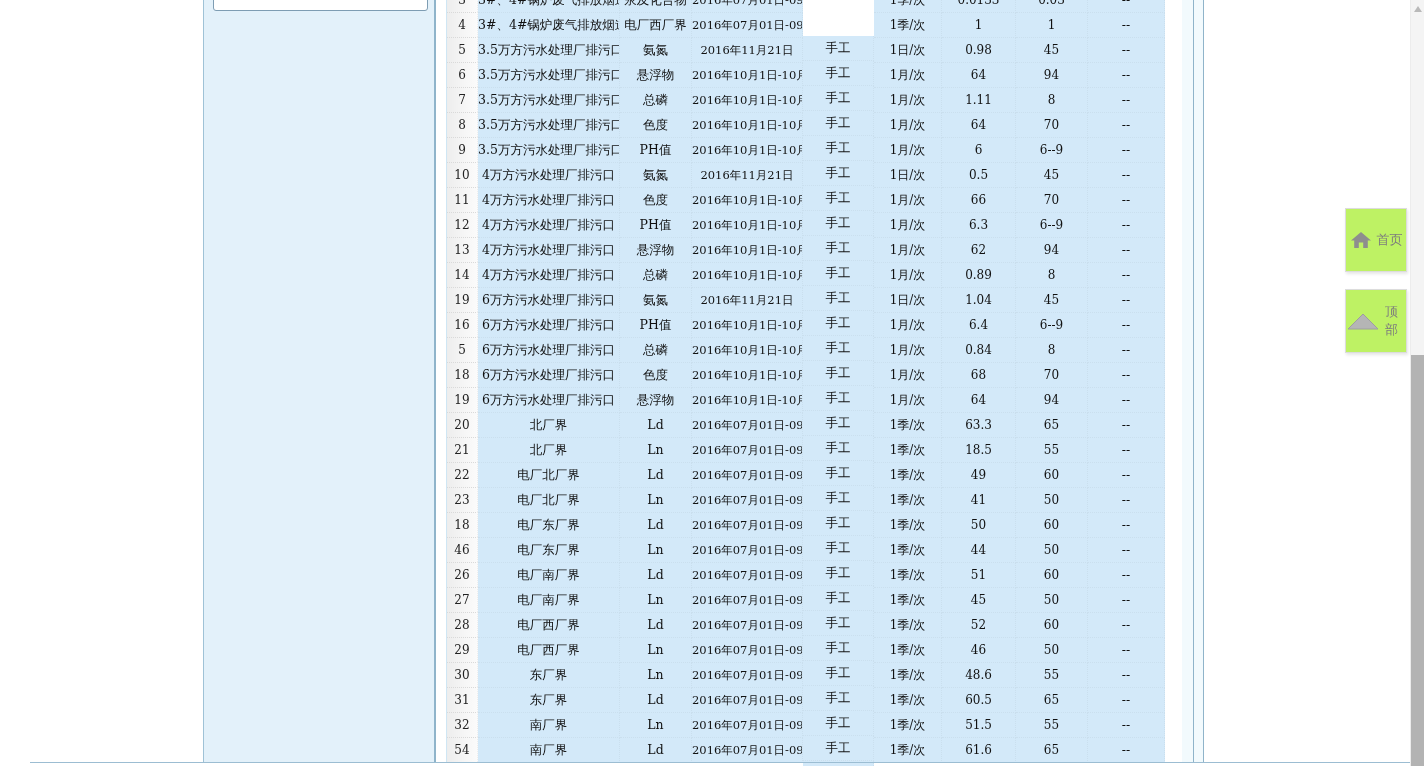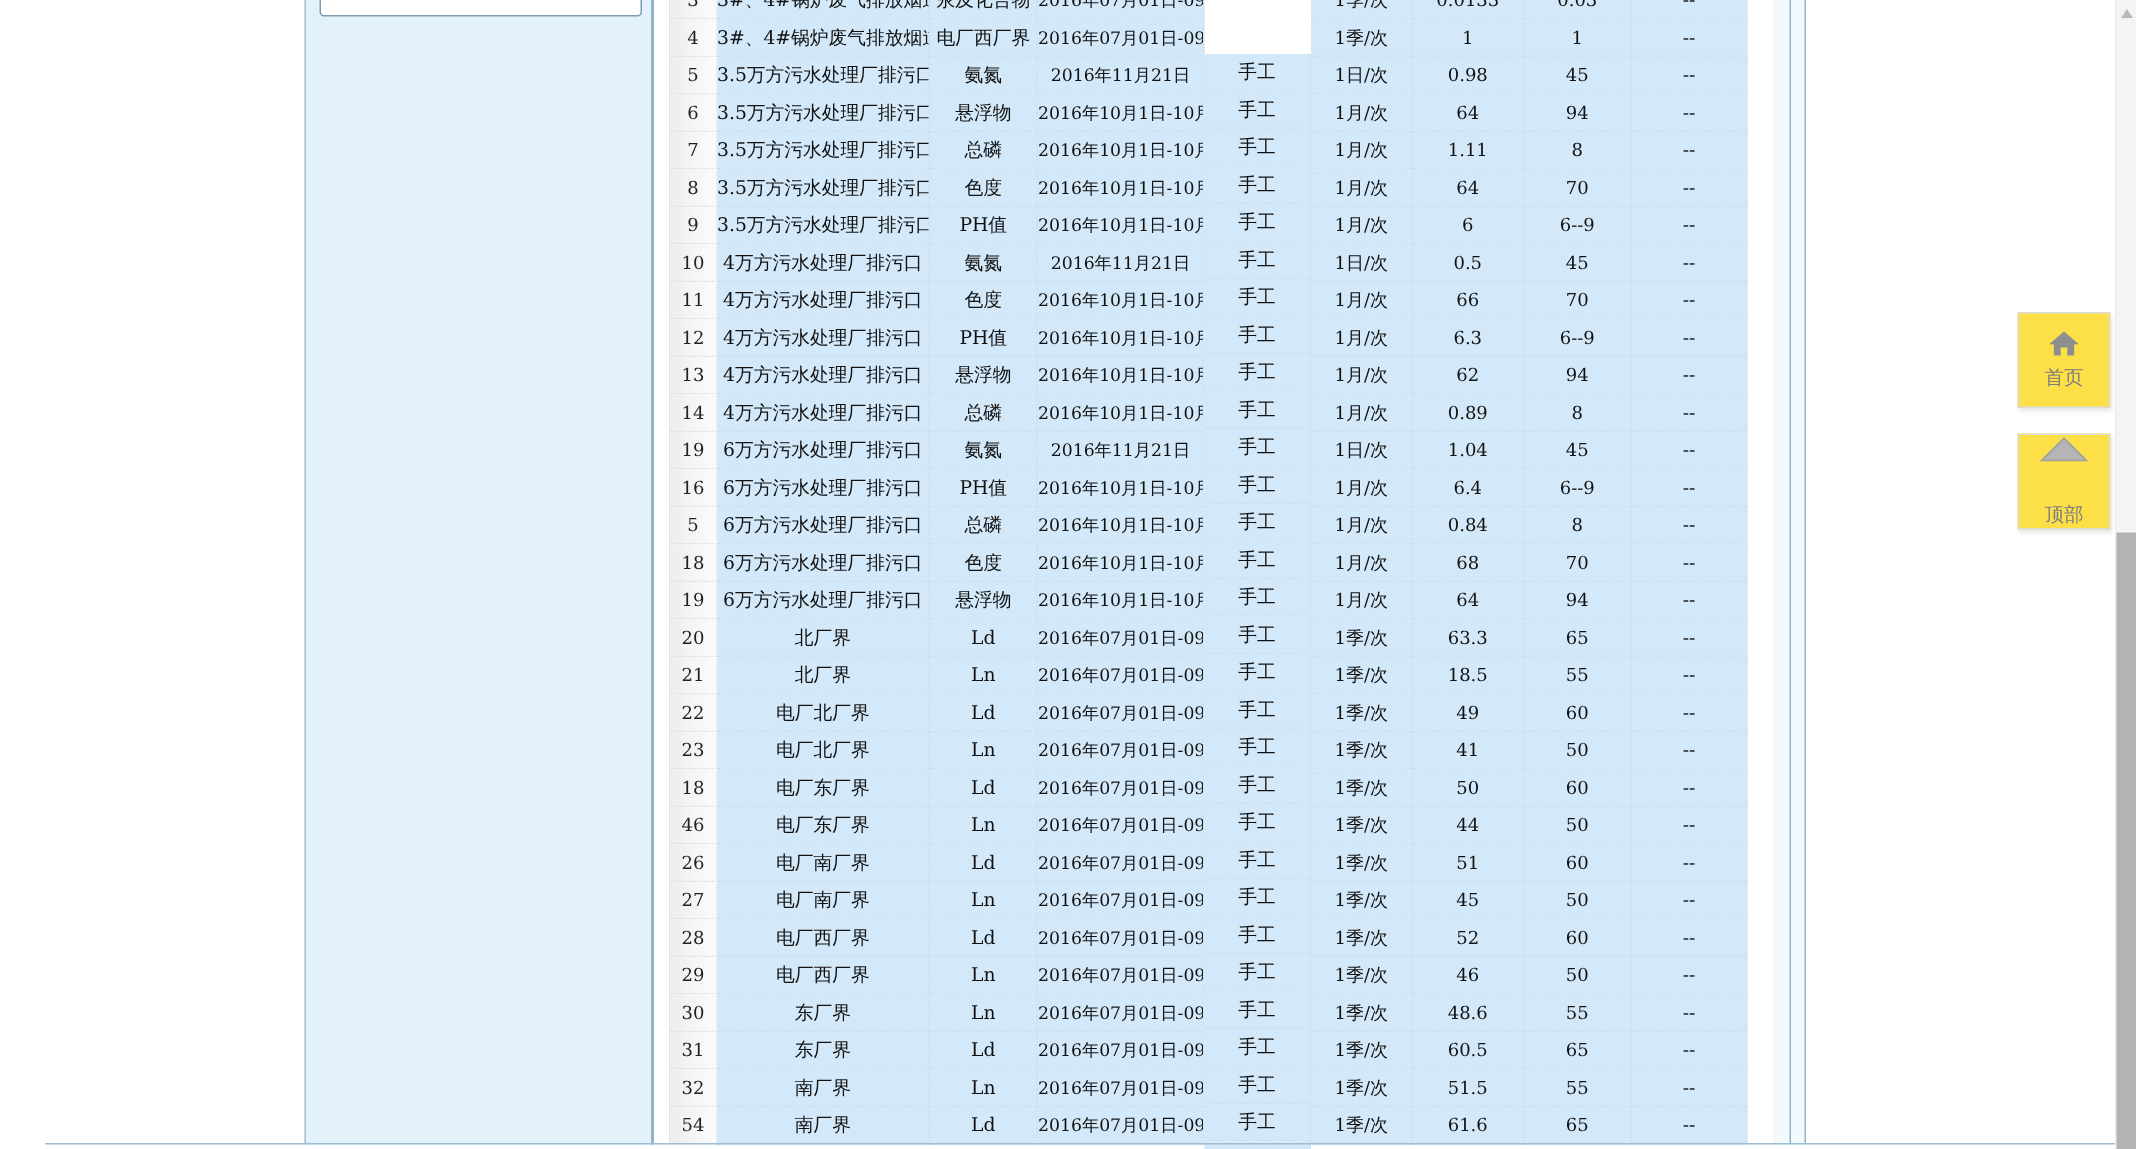--- a/index.html
+++ b/index.html
@@ -57,23 +57,23 @@
   .pale-strip { position:absolute; left:1182px; top:0; width:22px; height:763px; background:#f2fafd; }
   .vline { position:absolute; top:0; width:1px; height:763px; background:#8fb4ca; }
   .vline-a { left:1193px; }
   .vline-b { left:1203px; }
   .hline-bottom { position:absolute; left:30px; top:762px; width:1380px; height:1px; background:#9cbdd2; }
 
   
   .float-btn {
     position:absolute; left:1345px; width:62px; height:64px;
     box-sizing:border-box;
-    background:#fde047; border:1px solid #dcdcdc;
+    background:#bef264; border:1px solid #dcdcdc;
     box-shadow:1px 2px 3px rgba(0,0,0,0.10);
-    display:flex; flex-direction:column; align-items:center; justify-content:center;
+    display:flex; flex-direction:row; align-items:center; justify-content:center;
     gap:5px; color:#7d7d7d; font-size:13px;
     font-family:"DejaVu Sans","Liberation Sans",sans-serif;
     cursor:pointer; user-select:none;
   }
   .btn-home { top:208px; }
   .btn-top  { top:289px;justify-content:space-between; }
   .float-btn .ic { display:block; height:18px; }
 
   
   .scrollbar {

